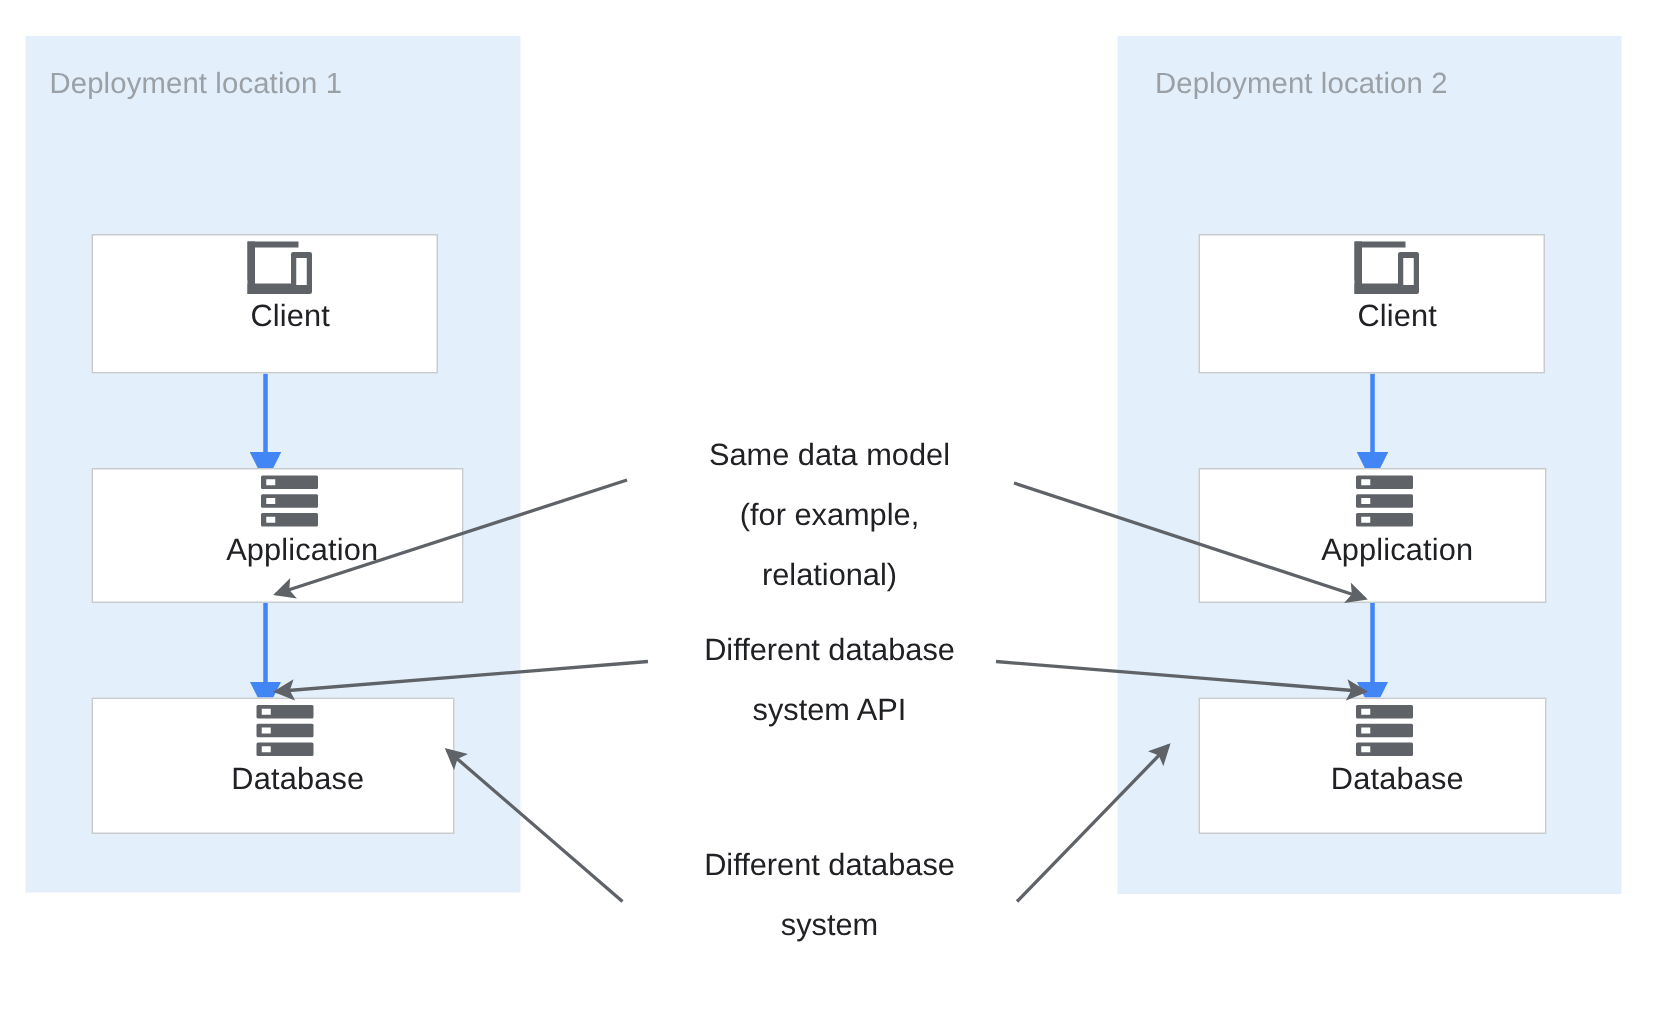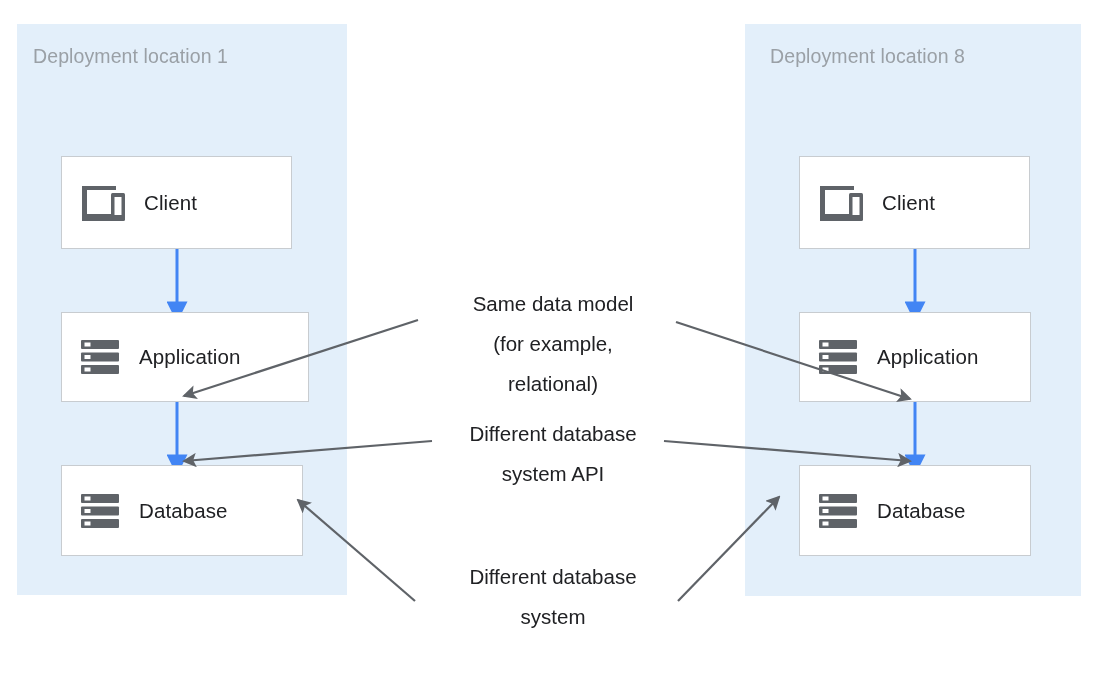--- a/index.html
+++ b/index.html
@@ -30,20 +30,21 @@
     white-space: nowrap;
   }
   .node {
     position: absolute;
     background: #ffffff;
     border: 1px solid #c8ccd0;
     box-sizing: border-box;
     display: flex;
     align-items: center;
     z-index: 3;
+    flex-direction: column;
   }
   .node .icon-wrap {
     flex: 0 0 auto;
     display: flex;
     align-items: center;
     justify-content: center;
   }
   .node .node-label {
     font-size: 20.5px;
     color: #202124;
@@ -74,21 +75,21 @@
 </style>
 </head>
 <body>
 
 <div id="canvas">
 
   <div class="zone" style="left:17px; top:24px; width:330px; height:571px;"></div>
   <div class="zone" style="left:745px; top:24px; width:336px; height:572px;"></div>
 
   <div class="zone-title" style="left:33px; top:45px;">Deployment location 1</div>
-  <div class="zone-title" style="left:770px; top:45px;">Deployment location 8</div>
+  <div class="zone-title" style="left:770px; top:45px;">Deployment location 2</div>
 
   <div class="node" style="left:61px; top:156px; width:231px; height:93px; padding-left:16px;">
     <span class="icon-wrap">
       <svg width="48" height="42" viewBox="0 0 48 42" aria-hidden="true">
         <path d="M4 4 h34 v4 H8 v22 H4 Z" fill="#5f6368"></path>
         <rect x="4" y="32" width="34" height="7" fill="#5f6368"></rect>
         <rect x="8" y="8" width="22" height="22" fill="none" stroke="#5f6368" stroke-width="0"></rect>
         <path d="M4 4 h5 v35 H4 Z" fill="#5f6368"></path>
         <rect x="33" y="11" width="14" height="28" rx="1.5" fill="#5f6368"></rect>
         <rect x="36.5" y="15" width="7" height="18" fill="#ffffff"></rect>

